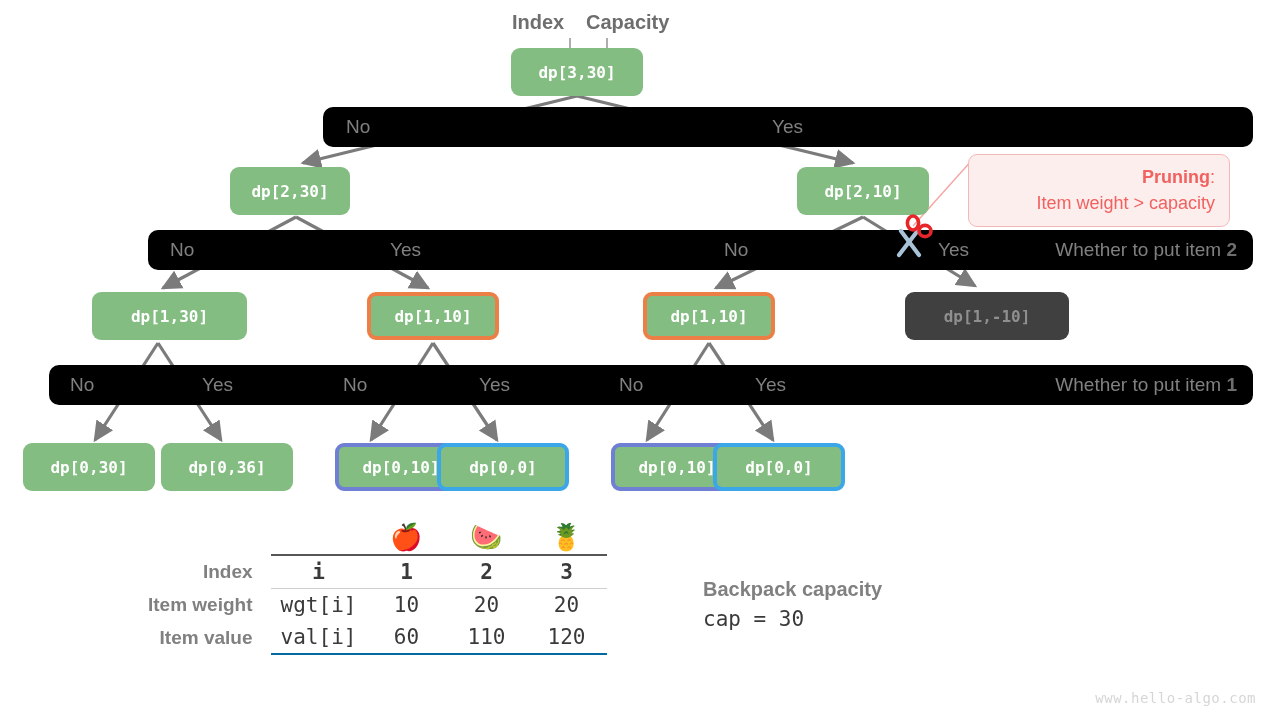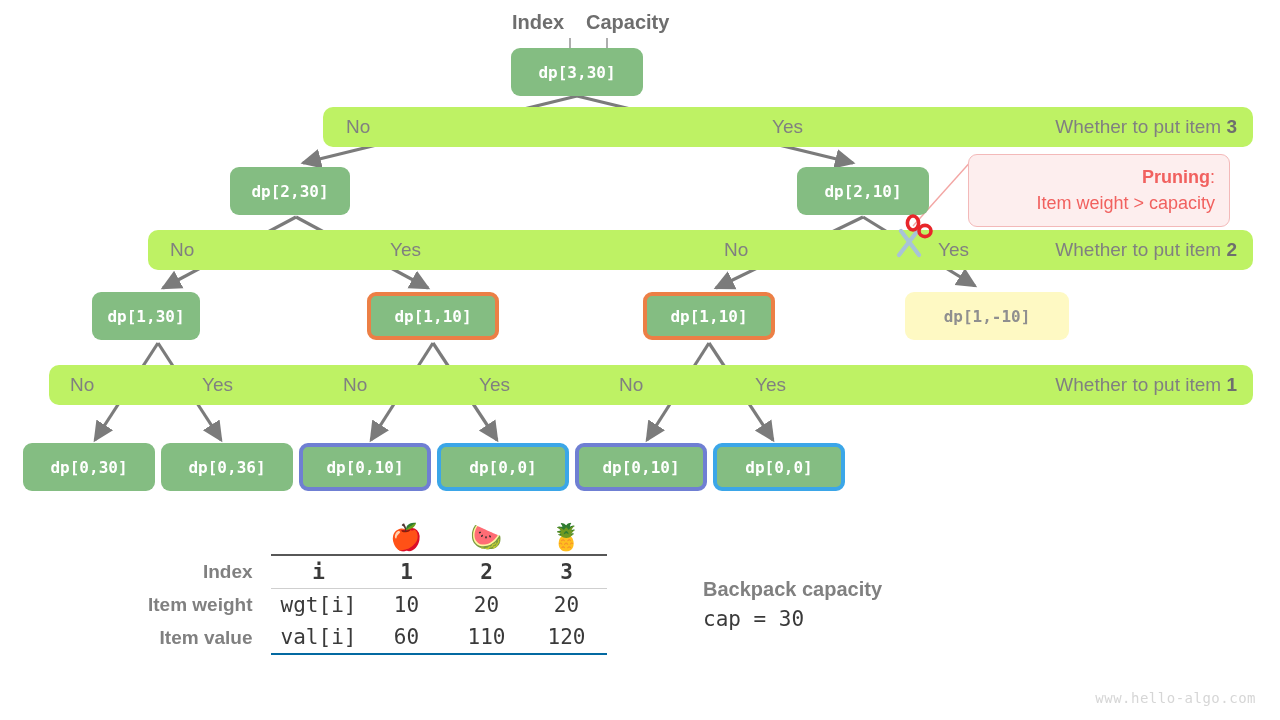--- a/index.html
+++ b/index.html
@@ -9,21 +9,21 @@
     font-family:"Liberation Sans", sans-serif;
     overflow:hidden;
     position:relative;
   }
   #stage{position:absolute;left:0;top:0;width:1280px;height:720px;}
   svg.edges{position:absolute;left:0;top:0;width:1280px;height:720px;pointer-events:none;}
 
   
   .band{
     position:absolute;
-    background:#bef264;
+    background:#000000;
     border-radius:10px;
     height:40px;
     box-sizing:border-box;
   }
   .band .lbl{
     position:absolute;
     top:50%;transform:translateY(-50%);
     color:#808080;
     font-size:19px;
     white-space:nowrap;
@@ -47,24 +47,24 @@
     font-family:"DejaVu Sans Mono", monospace;
     font-size:16px;
     font-weight:bold;
     display:flex;align-items:center;justify-content:center;
     letter-spacing:0px;
     height:48px;
     border:4px solid transparent;
   }
   .node.plain{border-color:transparent;}
   .node.orange{border-color:#ec7f45;}
-  .node.purple{border-color:#6f7fd3;}
+  .node.purple{border-color:#6f7fd3;margin-left:36px;}
   .node.cyan{border-color:#3ba6e8;}
   .node.muted{
-    background:#fef9c3;
+    background:#404040;
     color:#8f8f8f;
     border-color:transparent;
   }
 
   
   .cap{
     position:absolute;
     color:#6e6e6e;
     font-weight:bold;
     font-size:20px;
@@ -178,23 +178,20 @@
 
     <line x1="973" y1="159" x2="913" y2="226" stroke="#f3a6a4" stroke-width="1.4"></line>
   </svg>
 
   <div class="cap" style="left:512px;top:11px;">Index</div>
   <div class="cap" style="left:586px;top:11px;text-align:center;">Capacity</div>
 
   <div class="band" style="left:323px;top:107px;width:930px;">
     <span class="lbl" style="left:23px;">No</span>
     <span class="lbl" style="left:449px;">Yes</span>
-    <span class="qlbl">
-      <span>Whether to put item </span><b>3</b>
-    </span>
   </div>
 
   <div class="band" style="left:148px;top:230px;width:1105px;">
     <span class="lbl" style="left:22px;">No</span>
     <span class="lbl" style="left:242px;">Yes</span>
     <span class="lbl" style="left:576px;">No</span>
     <span class="lbl" style="left:790px;">Yes</span>
     <span class="qlbl">
       <span>Whether to put item </span><b>2</b>
     </span>
@@ -210,21 +207,21 @@
     <span class="qlbl">
       <span>Whether to put item </span><b>1</b>
     </span>
   </div>
 
   <div class="node plain" style="left:511px;top:48px;width:132px;">dp[3,30]</div>
 
   <div class="node plain" style="left:230px;top:167px;width:120px;">dp[2,30]</div>
   <div class="node plain" style="left:797px;top:167px;width:132px;">dp[2,10]</div>
 
-  <div class="node plain" style="left:92px;top:292px;width:108px;">dp[1,30]</div>
+  <div class="node plain" style="left:92px;top:292px;width:155px;">dp[1,30]</div>
   <div class="node orange" style="left:367px;top:292px;width:132px;">dp[1,10]</div>
   <div class="node orange" style="left:643px;top:292px;width:132px;">dp[1,10]</div>
   <div class="node muted" style="left:905px;top:292px;width:164px;">dp[1,-10]</div>
 
   <div class="node plain" style="left:23px;top:443px;width:132px;">dp[0,30]</div>
   <div class="node plain" style="left:161px;top:443px;width:132px;">dp[0,36]</div>
   <div class="node purple" style="left:299px;top:443px;width:132px;">dp[0,10]</div>
   <div class="node cyan" style="left:437px;top:443px;width:132px;">dp[0,0]</div>
   <div class="node purple" style="left:575px;top:443px;width:132px;">dp[0,10]</div>
   <div class="node cyan" style="left:713px;top:443px;width:132px;">dp[0,0]</div>

